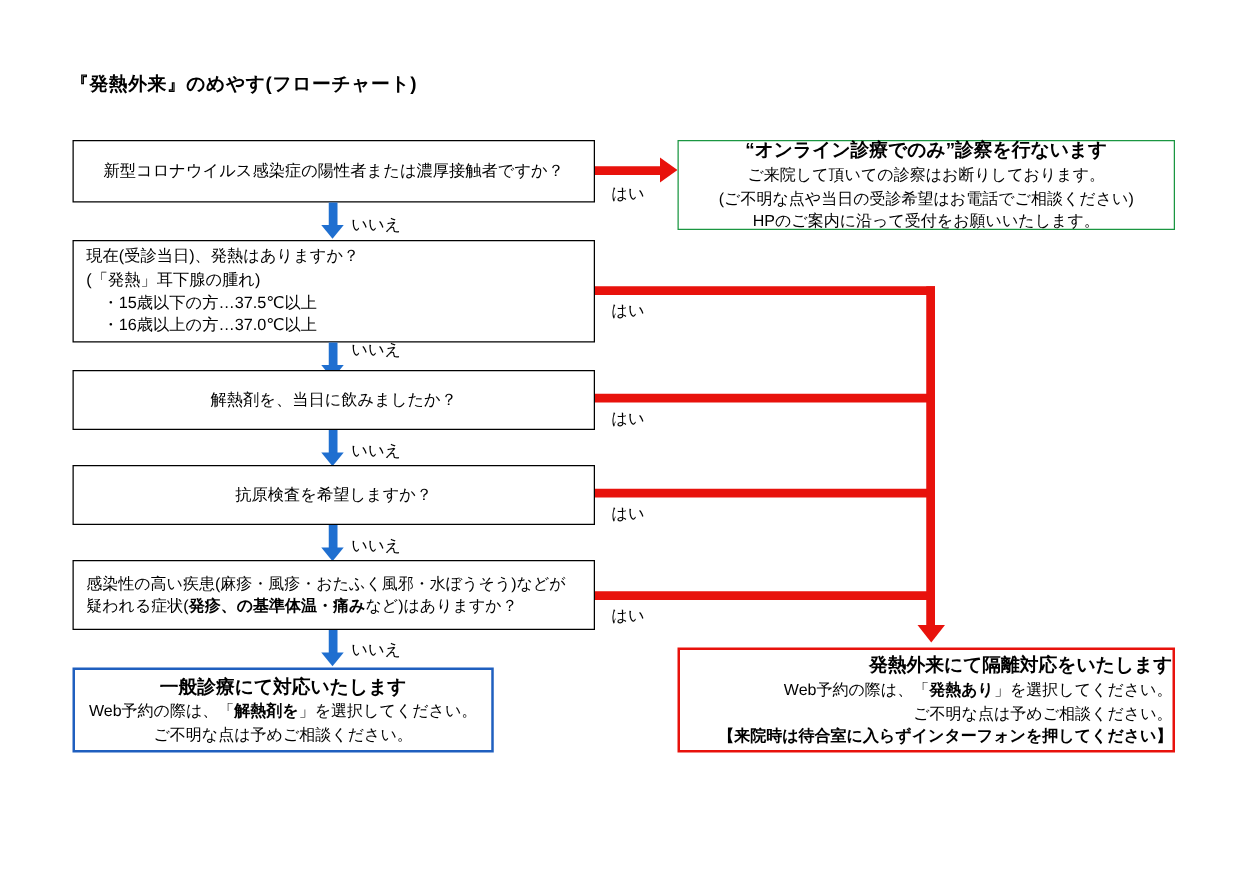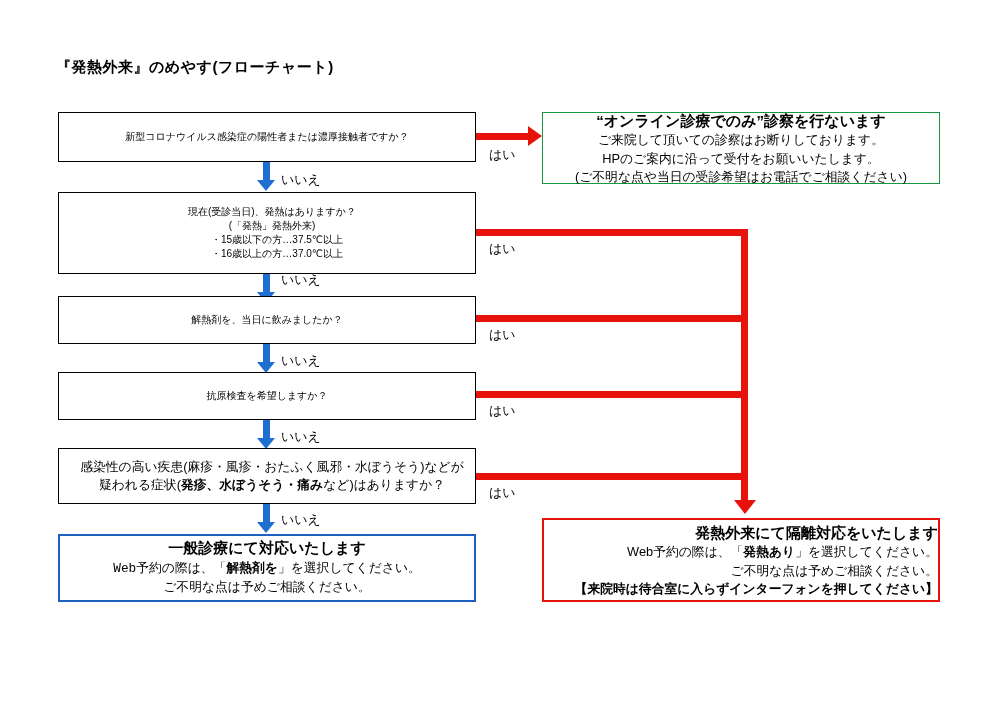--- a/index.html
+++ b/index.html
@@ -42,26 +42,26 @@
     border: 1.5px solid #1a9641;
   }
   .node.blue {
     border: 2px solid #1f5fbf;
   }
   .node.red {
     border: 2px solid #e8120c;
     align-items: flex-end;
   }
   .node .line {
-    font-size: 10px;
+    font-size: 13px;
     line-height: 1.42;
     white-space: nowrap;
   }
   .node .line.center { text-align: center; }
-  .node .line.left { text-align: center; padding-left: 10px; }
+  .node .line.left { text-align: left; padding-left: 10px; }
   .node .line.head { font-weight: bold; font-size: 15px; }
   .node .line.small { font-size: 12.8px; }
   .b { font-weight: bold; }
 
   
   .vline {
     position: absolute;
     background: #1f6fd0;
     width: 7px;
   }
@@ -111,27 +111,27 @@
   <div class="rhead-right" style="left:528px; top:126px;"></div>
   <div class="elabel" style="left:489px; top:146px;">はい</div>
 
   <div class="vline" style="left:263px; top:162px; height:20px;"></div>
   <div class="vhead" style="left:257px; top:180px;"></div>
   <div class="elabel" style="left:281px; top:171px;">いいえ</div>
 
   <div class="node green" style="left:542px; top:112px; width:398px; height:72px;">
     <div class="line center head">“オンライン診療でのみ”診察を行ないます</div>
     <div class="line center small">ご来院して頂いての診察はお断りしております。</div>
+    <div class="line center small">(ご不明な点や当日の受診希望はお電話でご相談ください)</div>
     <div class="line center small">HPのご案内に沿って受付をお願いいたします。</div>
-    <div class="line center small">(ご不明な点や当日の受診希望はお電話でご相談ください)</div>
   </div>
 
   <div class="node q" style="left:58px; top:192px; width:418px; height:82px;">
     <div class="line left">現在(受診当日)、発熱はありますか？</div>
-    <div class="line left">(「発熱」発熱外来)</div>
+    <div class="line left">(「発熱」耳下腺の腫れ)</div>
     <div class="line left">　・15歳以下の方…37.5℃以上</div>
     <div class="line left">　・16歳以上の方…37.0℃以上</div>
   </div>
 
   <div class="rline" style="left:476px; top:229px; width:272px; height:7px;"></div>
   <div class="elabel" style="left:489px; top:240px;">はい</div>
 
   <div class="vline" style="left:263px; top:274px; height:20px;"></div>
   <div class="vhead" style="left:257px; top:292px;"></div>
   <div class="elabel" style="left:281px; top:271px;">いいえ</div>
@@ -154,35 +154,35 @@
   <div class="rline" style="left:476px; top:391px; width:272px; height:7px;"></div>
   <div class="elabel" style="left:489px; top:402px;">はい</div>
 
   <div class="vline" style="left:263px; top:420px; height:20px;"></div>
   <div class="vhead" style="left:257px; top:438px;"></div>
   <div class="elabel" style="left:281px; top:428px;">いいえ</div>
 
   <div class="node q" style="left:58px; top:448px; width:418px; height:56px;">
     <div class="line left small">感染性の高い疾患(麻疹・風疹・おたふく風邪・水ぼうそう)などが</div>
     <div class="line left small">
-      疑われる症状(<span class="b">発疹、水ぼうそう・痛み</span>など)はありますか？
+      疑われる症状(<span class="b">発疹、の基準体温・痛み</span>など)はありますか？
     </div>
   </div>
 
   <div class="rline" style="left:476px; top:473px; width:272px; height:7px;"></div>
   <div class="elabel" style="left:489px; top:484px;">はい</div>
 
   <div class="rline" style="left:741px; top:229px; width:7px; height:274px;"></div>
   <div class="rhead-down" style="left:734px; top:500px;"></div>
 
   <div class="vline" style="left:263px; top:504px; height:20px;"></div>
   <div class="vhead" style="left:257px; top:522px;"></div>
   <div class="elabel" style="left:281px; top:511px;">いいえ</div>
 
-  <div class="node blue" style="left:58px; top:534px; width:418px; height:68px;font-family:Liberation Mono, monospace;">
+  <div class="node blue" style="left:58px; top:534px; width:337px; height:68px;">
     <div class="line center head">一般診療にて対応いたします</div>
     <div class="line center small">
       Web予約の際は、「<span class="b">解熱剤を</span>」を選択してください。
     </div>
     <div class="line center small">ご不明な点は予めご相談ください。</div>
   </div>
 
   <div class="node red" style="left:542px; top:518px; width:398px; height:84px;">
     <div class="line center head">発熱外来にて隔離対応をいたします</div>
     <div class="line center small">

